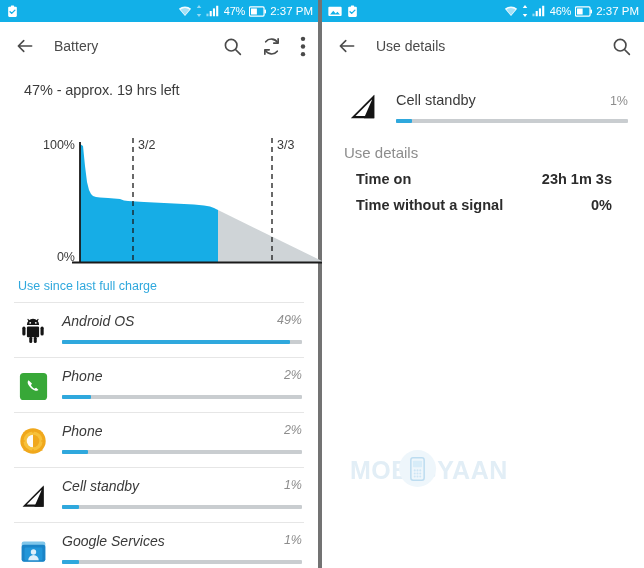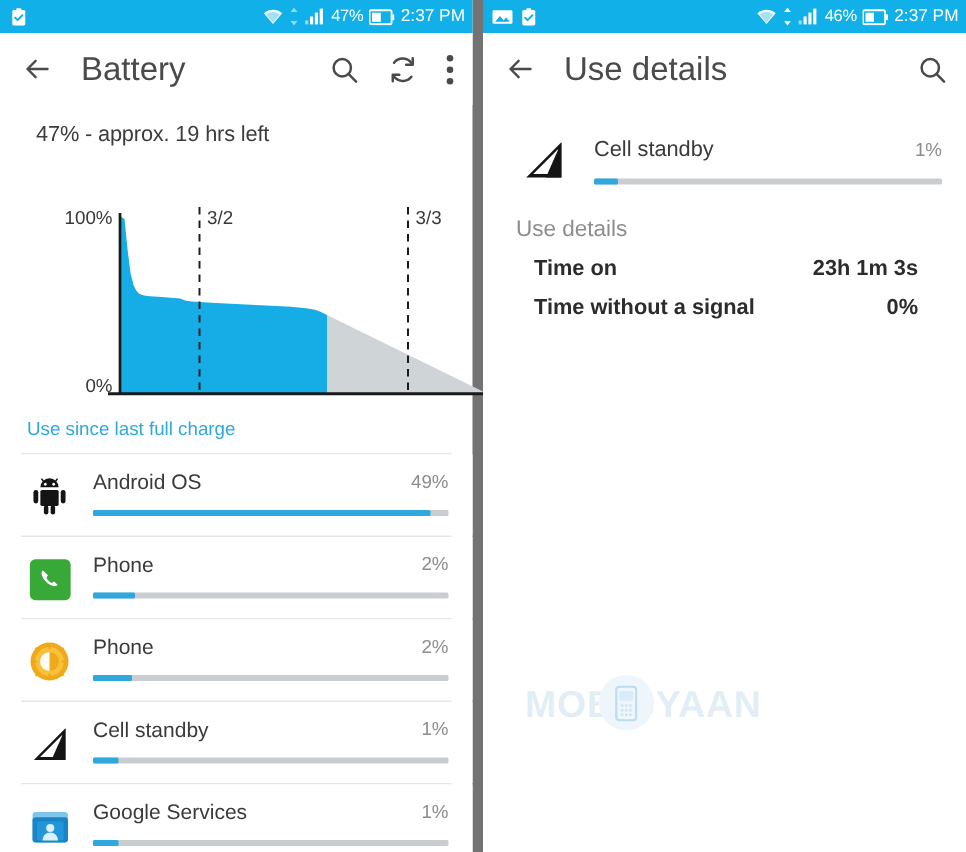--- a/index.html
+++ b/index.html
@@ -4,41 +4,41 @@
 <style>
   * { box-sizing: border-box; margin: 0; padding: 0; }
   html, body {
     width: 644px; height: 568px;
     background: #ffffff;
     font-family: "Liberation Sans", sans-serif;
     overflow: hidden;
   }
   .screens { display: flex; width: 644px; height: 568px; }
   .screen { width: 322px; height: 568px; position: relative; background: #fff; }
-  .screen.left { border-right: 7px solid #737373; }
+  .screen.left { border-right: 4px solid #737373; }
 
   
   .statusbar {
     height: 22px; background: #12b0e8;
     display: flex; align-items: center;
     padding: 0 5px 0 6px; color: #fff;
   }
   .sb-left { display: flex; align-items: center; gap: 4px; }
   .sb-right { display: flex; align-items: center; gap: 4px; margin-left: auto; }
   .sb-text { font-size: 11px; color: #fff; letter-spacing: -0.2px; white-space: nowrap; }
   .sb-time { font-size: 11.5px; color: #fff; font-weight: 400; white-space: nowrap; }
   .sb-ico { display: block; }
 
   
   .actionbar {
     height: 48px; display: flex; align-items: center;
     padding: 0 12px 0 14px; background: #fff;
   }
   .ab-title {
-    font-size: 22px; color: #4a4a4a; font-weight: 400;
+    font-size: 14px; color: #4a4a4a; font-weight: 400;
     margin-left: 18px; white-space: nowrap;
   }
   .ab-actions { margin-left: auto; display: flex; align-items: center; gap: 18px; }
   .ab-btn { display: flex; align-items: center; justify-content: center; cursor: pointer; }
 
   
   .summary {
     font-size: 14.5px; color: #3c3c3c;
     padding: 12px 0 0 24px; letter-spacing: -0.1px;
   }
@@ -57,21 +57,21 @@
     display: flex; align-items: flex-start;
     padding: 9px 16px 10px 16px; height: 54px;
     cursor: pointer; background: #fff;
   }
   .row-ico {
     width: 34px; height: 34px; flex: 0 0 34px;
     display: flex; align-items: center; justify-content: center;
     margin-top: 2px;
   }
   .row-body { flex: 1; margin-left: 12px; padding-top: 1px; }
-  .row-top { display: flex; align-items: center; }
+  .row-top { display: flex; align-items: flex-start; font-style: italic; }
   .row-name { font-size: 14px; color: #3a3a3a; }
   .row-pct { margin-left: auto; font-size: 12.5px; color: #8d8d8d; }
   .bar {
     position: relative; height: 4px; background: #c9cdd0;
     border-radius: 1px; margin-top: 11px; width: 100%;
   }
   .bar > i { position: absolute; left: 0; top: 0; bottom: 0; background: #2fa8dd; border-radius: 1px; display: block; }
 
   
   .detail-head { display: flex; padding: 22px 16px 0 22px; }

